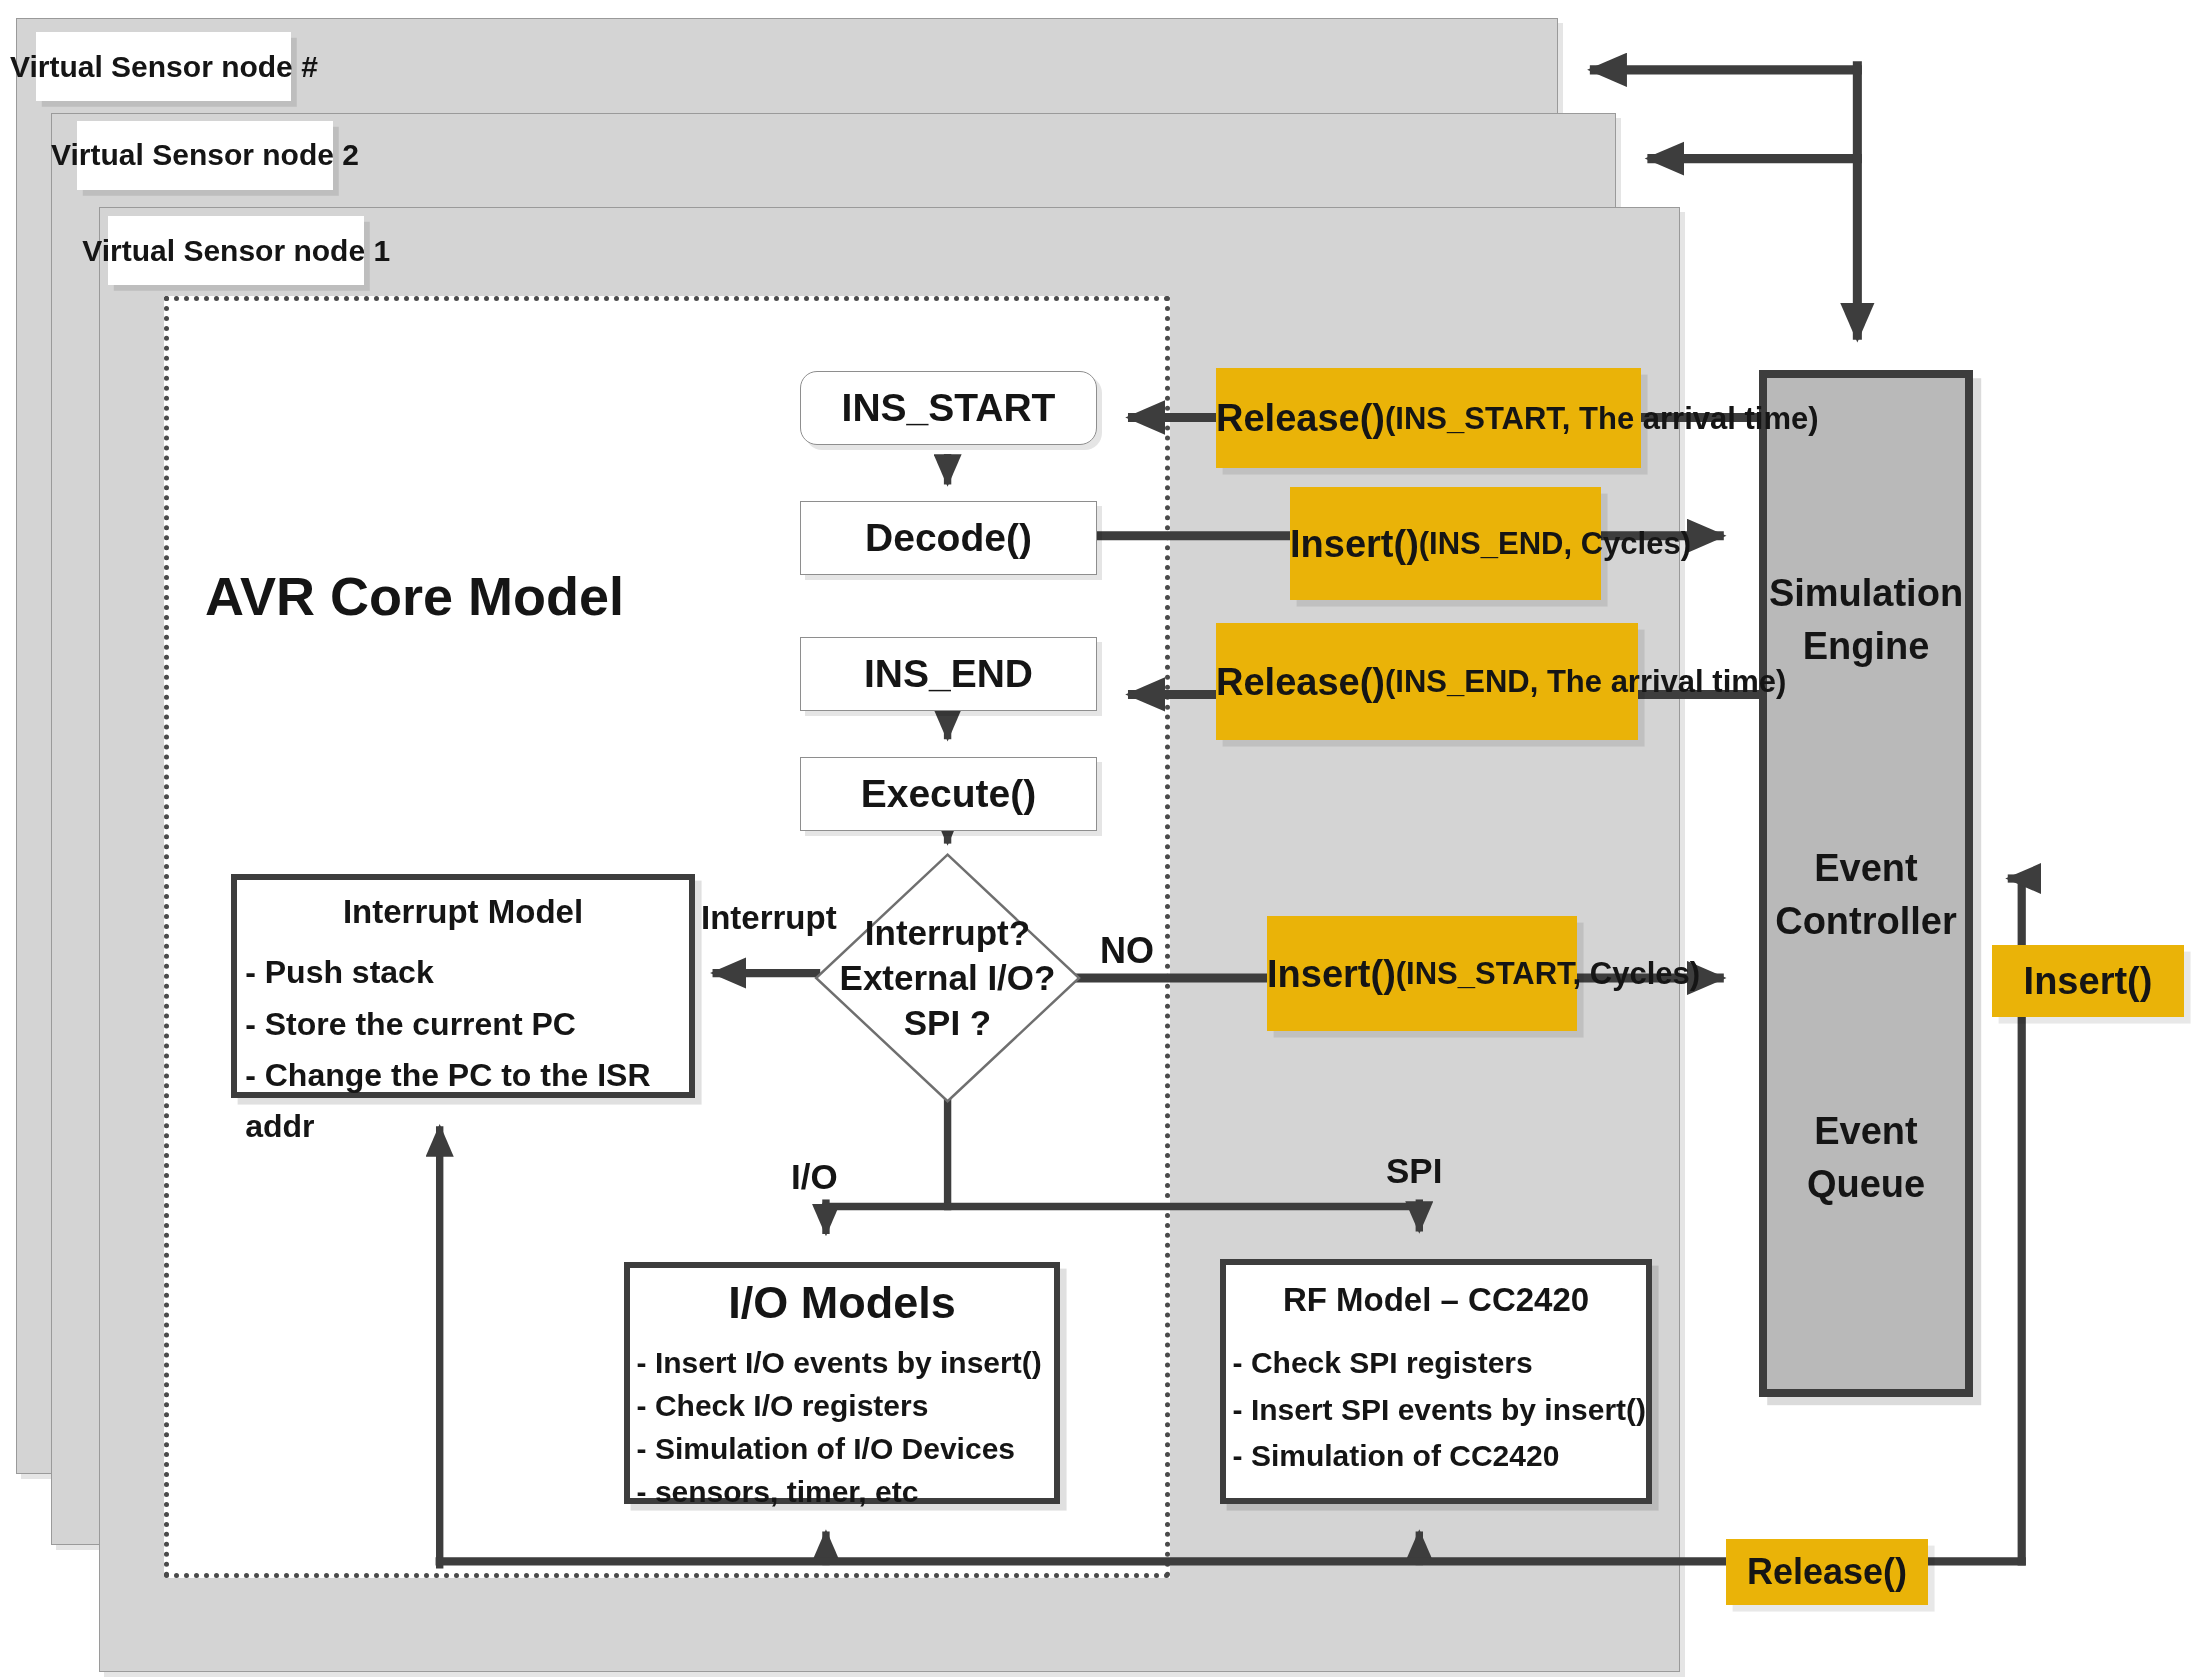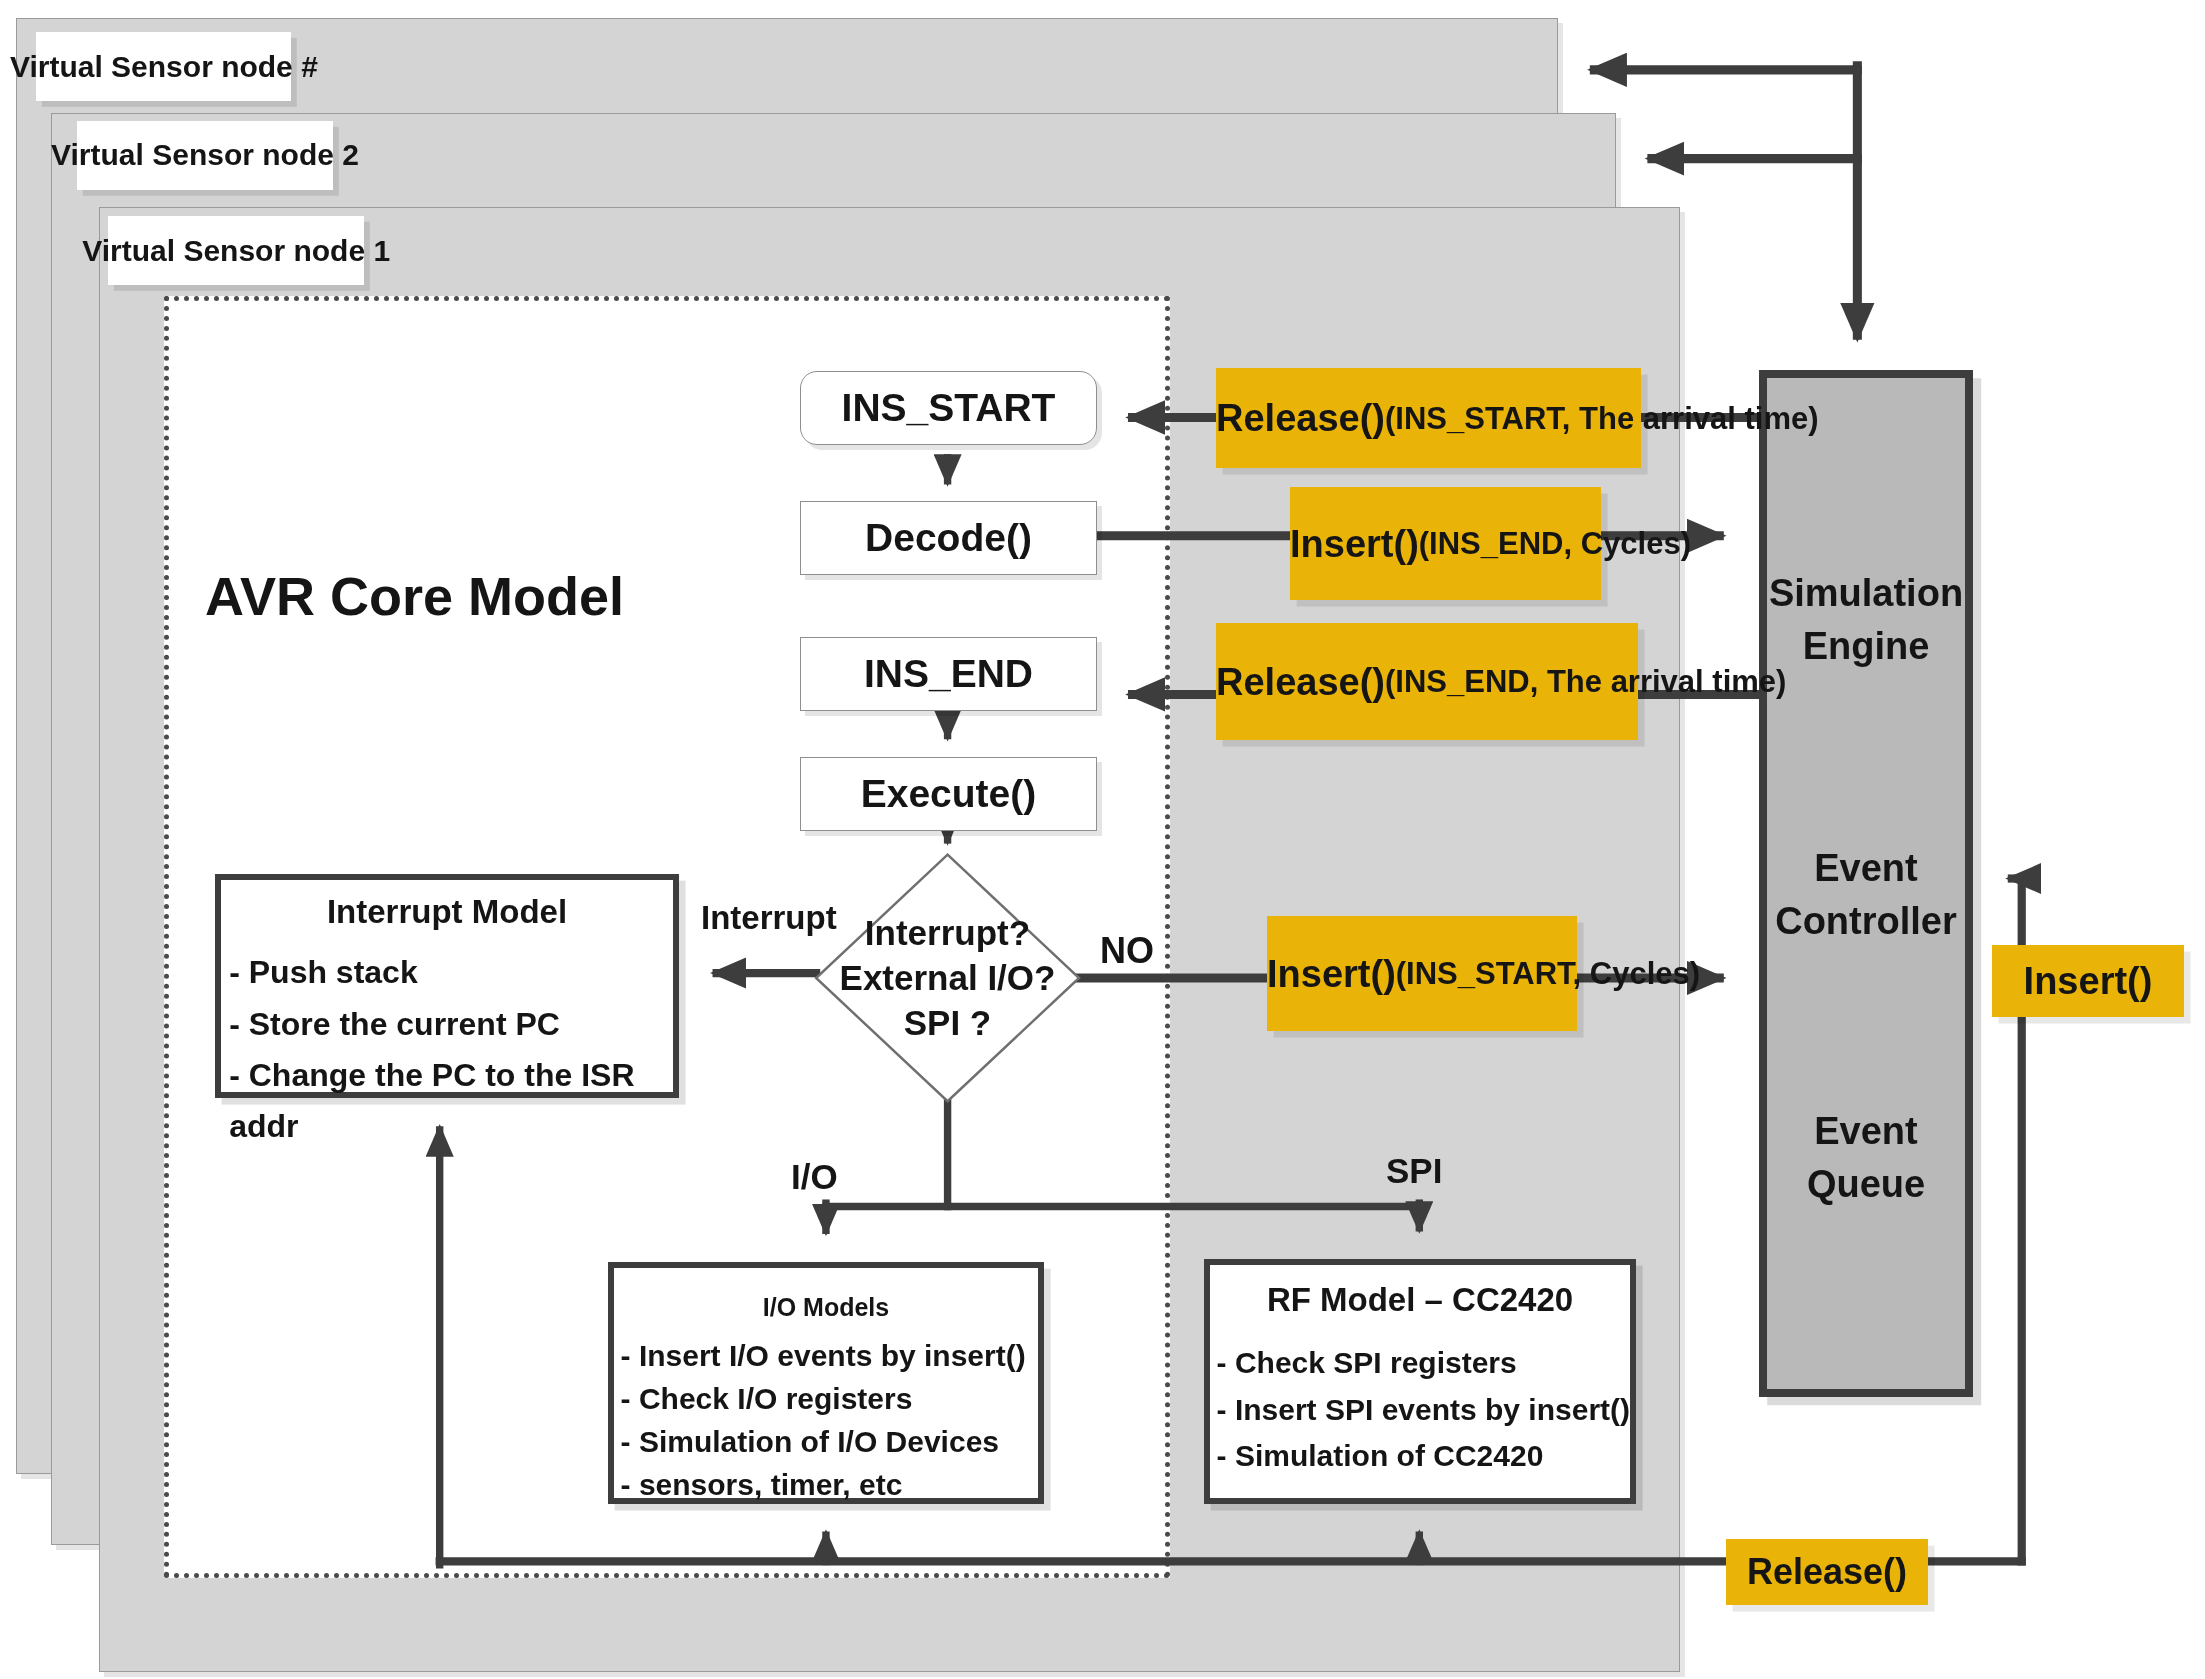--- a/index.html
+++ b/index.html
@@ -22,21 +22,21 @@
          font-size:39px;font-weight:bold;z-index:6;box-sizing:border-box;}
   
   .callbox{position:absolute;background:#eab308;box-shadow:6.6px 6.6px 0 rgba(0,0,0,0.09);
          display:flex;align-items:center;justify-content:space-evenly;
          z-index:6;text-align:center;}
   .callbox .t{font-size:38px;font-weight:bold;line-height:1;}
   .callbox .s{font-size:31px;font-weight:bold;line-height:1;white-space:nowrap;}
   .callbox.single{justify-content:center;}
   
   .modelbox{position:absolute;background:#ffffff;border:6.6px solid #3d3d3d;
-         box-shadow:6.6px 6.6px 0 rgba(0,0,0,0.12);box-sizing:border-box;z-index:6;}
+         box-shadow:6.6px 6.6px 0 rgba(0,0,0,0.12);box-sizing:border-box;z-index:6;margin-left:16px;}
   .modelbox .mtitle{text-align:center;font-weight:bold;}
   .modelbox .mitems{font-weight:bold;}
   
   .engine{position:absolute;left:1759px;top:370px;width:214px;height:1027px;
          background:#b9b9b9;border:8.2px solid #3d3d3d;box-sizing:border-box;
          box-shadow:8.2px 8.2px 0 rgba(0,0,0,0.14);z-index:4;}
   .engine .sec{position:absolute;left:0;width:100%;text-align:center;
          font-size:38px;font-weight:bold;line-height:1.4;}
   
   .lbl{position:absolute;font-weight:bold;z-index:6;white-space:nowrap;}
@@ -148,21 +148,21 @@
 <div class="modelbox" style="left:215px;top:874px;width:464px;height:224px;">
   <div class="mtitle" style="font-size:33px;padding-top:13px;">Interrupt Model</div>
   <div class="mitems" style="font-size:32px;line-height:1.6;padding:16.4px 0 0 8.2px;">
     <div>- Push stack</div>
     <div>- Store the current PC</div>
     <div>- Change the PC to the ISR addr</div>
   </div>
 </div>
 
 <div class="modelbox" style="left:608px;top:1262px;width:436px;height:242px;">
-  <div class="mtitle" style="font-size:25px;padding-top:25px;">I/O Models</div>
+  <div class="mtitle" style="font-size:45px;padding-top:9px;">I/O Models</div>
   <div class="mitems" style="font-size:30px;line-height:1.44;padding:11.5px 0 0 6.6px;white-space:nowrap;">
     <div>- Insert I/O events by insert()</div>
     <div>- Check I/O registers</div>
     <div>- Simulation of I/O Devices</div>
     <div>- sensors, timer, etc</div>
   </div>
 </div>
 
 <div class="modelbox" style="left:1204px;top:1259px;width:432px;height:245px;">
   <div class="mtitle" style="font-size:33px;padding-top:16px;">RF Model – CC2420</div>

